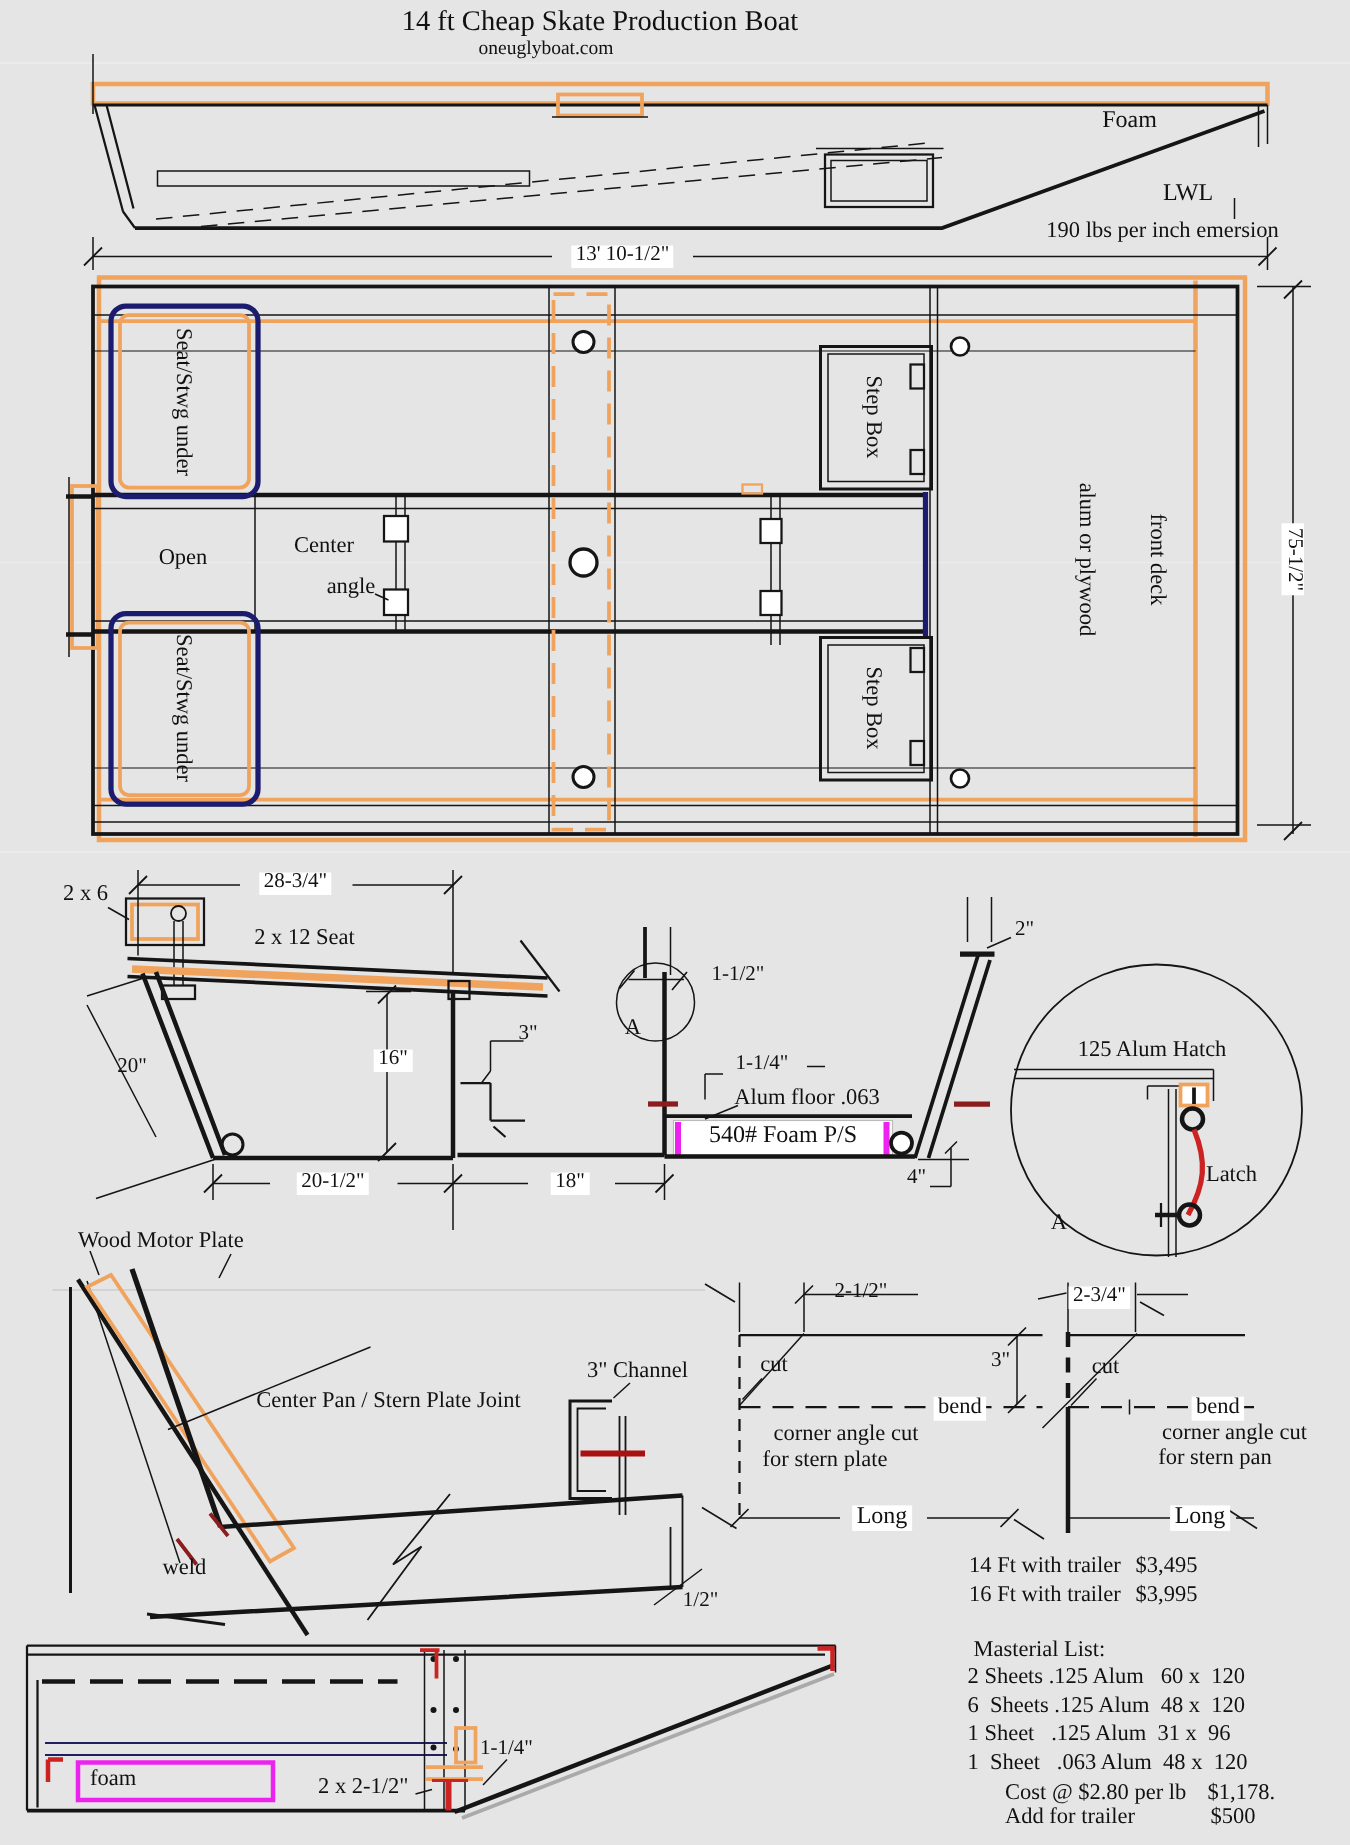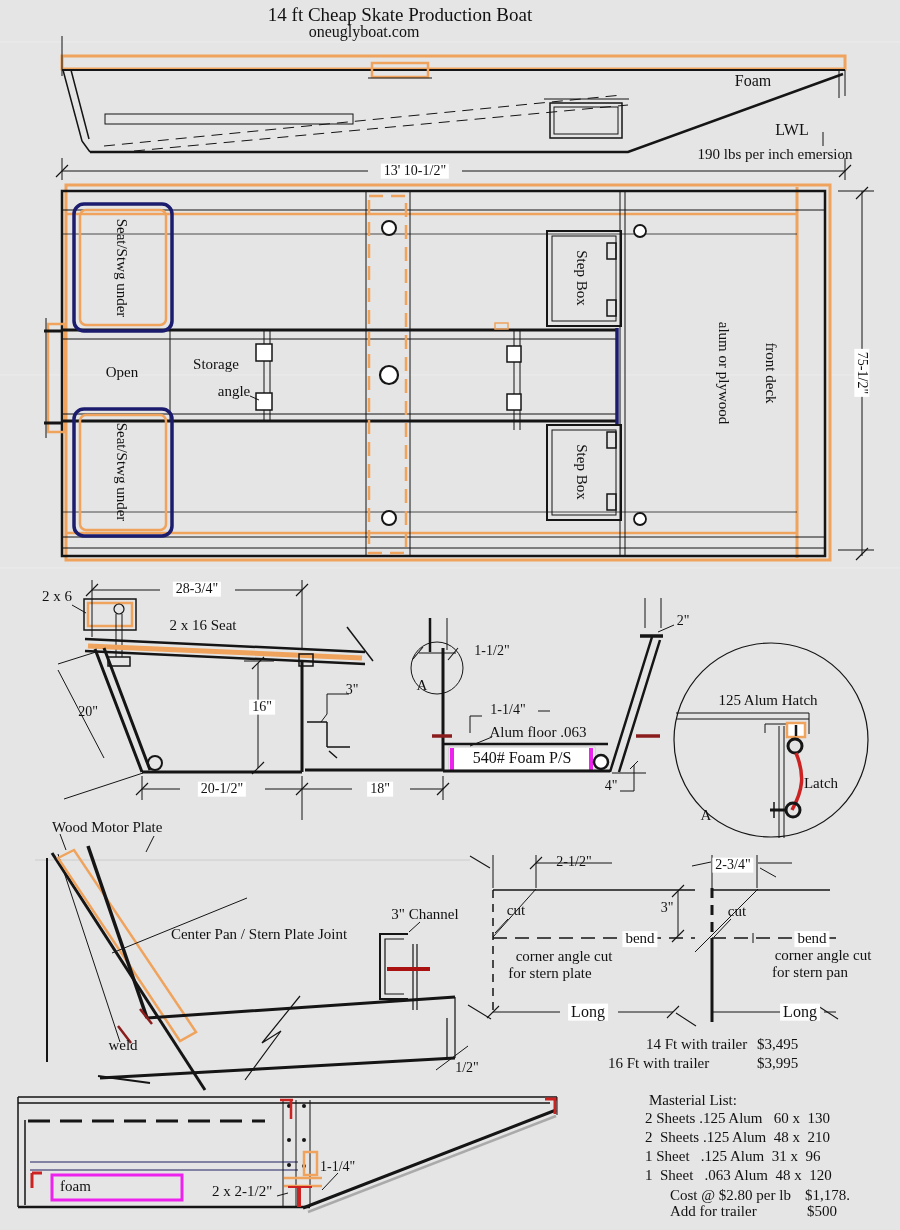--- a/index.html
+++ b/index.html
@@ -6,21 +6,21 @@
   .page{position:relative;width:900px;height:1230px;background:#e5e5e5;overflow:hidden;
         font-family:"Liberation Serif",serif;color:#111;}
   .page svg{position:absolute;left:0;top:0;}
   .lbl{position:absolute;white-space:pre;font-size:15px;line-height:1.05;
        transform:translate(-50%,-50%);}
   .lbl.dim{font-size:14px;}
   .lbl.bg{background:#fff;padding:0 3px;}
   .lbl.rot{transform:translate(-50%,-50%) rotate(90deg);}
   .lbl.left{transform:translate(0,-50%);}
   .lbl.title{font-size:19px;}
-  .lbl.sub{font-size:16px;}
+  .lbl.sub{font-size:13px;}
   .lbl.center2{text-align:center;}
   .lbl.big{font-size:16px;}
 </style>
 </head>
 <body>
 
 <div class="page">
 
 <svg width="900" height="1230" viewBox="0 0 900 1230">
 
@@ -235,33 +235,33 @@
   <div class="lbl sub" style="left:364px;top:32px">oneuglyboat.com</div>
 
   <div class="lbl big" style="left:753px;top:81px">Foam</div>
   <div class="lbl big" style="left:792px;top:130px">LWL</div>
   <div class="lbl" style="left:775px;top:155px">190 lbs per inch emersion</div>
   <div class="lbl dim bg" style="left:415px;top:171px">13' 10-1/2"</div>
 
   <div class="lbl rot" style="left:121px;top:268px">Seat/Stwg under</div>
   <div class="lbl rot" style="left:121px;top:472px">Seat/Stwg under</div>
   <div class="lbl" style="left:122px;top:373px">Open</div>
-  <div class="lbl" style="left:216px;top:365px">Storage</div>
+  <div class="lbl" style="left:216px;top:365px">Center</div>
   <div class="lbl" style="left:234px;top:392px">angle</div>
   <div class="lbl rot" style="left:581px;top:278px">Step Box</div>
   <div class="lbl rot" style="left:581px;top:472px">Step Box</div>
   <div class="lbl rot center2" style="left:747px;top:373px">
     <span style="display:block">front deck</span>
     <span style="display:block">alum or plywood</span>
   </div>
   <div class="lbl dim rot bg" style="left:862px;top:373px">75-1/2"</div>
 
   <div class="lbl" style="left:57px;top:597px">2 x 6</div>
   <div class="lbl dim bg" style="left:197px;top:589px">28-3/4"</div>
-  <div class="lbl" style="left:203px;top:626px">2 x 16 Seat</div>
+  <div class="lbl" style="left:203px;top:626px">2 x 12 Seat</div>
   <div class="lbl dim" style="left:88px;top:712px">20"</div>
   <div class="lbl dim bg" style="left:262px;top:707px">16"</div>
   <div class="lbl dim" style="left:352px;top:690px">3"</div>
   <div class="lbl dim bg" style="left:222px;top:789px">20-1/2"</div>
   <div class="lbl dim bg" style="left:380px;top:789px">18"</div>
   <div class="lbl dim" style="left:492px;top:651px">1-1/2"</div>
   <div class="lbl" style="left:422px;top:686px">A</div>
   <div class="lbl dim" style="left:508px;top:710px">1-1/4"</div>
   <div class="lbl" style="left:538px;top:733px">Alum floor .063</div>
   <div class="lbl big" style="left:522px;top:758px">540# Foam P/S</div>
@@ -288,26 +288,26 @@
 
   <div class="lbl dim bg" style="left:733px;top:865px">2-3/4"</div>
   <div class="lbl" style="left:737px;top:912px">cut</div>
   <div class="lbl bg" style="left:812px;top:939px">bend</div>
   <div class="lbl" style="left:823px;top:956px">corner angle cut</div>
   <div class="lbl" style="left:810px;top:973px">for stern pan</div>
   <div class="lbl big bg" style="left:800px;top:1012px">Long</div>
 
   <div class="lbl left" style="left:646px;top:1045px">14 Ft with trailer</div>
   <div class="lbl left" style="left:757px;top:1045px">$3,495</div>
-  <div class="lbl left" style="left:608px;top:1064px">16 Ft with trailer</div>
+  <div class="lbl left" style="left:646px;top:1064px">16 Ft with trailer</div>
   <div class="lbl left" style="left:757px;top:1064px">$3,995</div>
 
   <div class="lbl left" style="left:649px;top:1101px">Masterial List:</div>
-  <div class="lbl left" style="left:645px;top:1119px">2 Sheets .125 Alum   60 x  130</div>
-  <div class="lbl left" style="left:645px;top:1138px">2  Sheets .125 Alum  48 x  210</div>
+  <div class="lbl left" style="left:645px;top:1119px">2 Sheets .125 Alum   60 x  120</div>
+  <div class="lbl left" style="left:645px;top:1138px">6  Sheets .125 Alum  48 x  120</div>
   <div class="lbl left" style="left:645px;top:1157px">1 Sheet   .125 Alum  31 x  96</div>
   <div class="lbl left" style="left:645px;top:1176px">1  Sheet   .063 Alum  48 x  120</div>
   <div class="lbl left" style="left:670px;top:1196px">Cost @ $2.80 per lb</div>
   <div class="lbl left" style="left:805px;top:1196px">$1,178.</div>
   <div class="lbl left" style="left:670px;top:1212px">Add for trailer</div>
   <div class="lbl left" style="left:807px;top:1212px">$500</div>
 
   <div class="lbl left" style="left:60px;top:1187px">foam</div>
   <div class="lbl left" style="left:212px;top:1192px">2 x 2-1/2"</div>
   <div class="lbl left dim" style="left:320px;top:1167px">1-1/4"</div>

